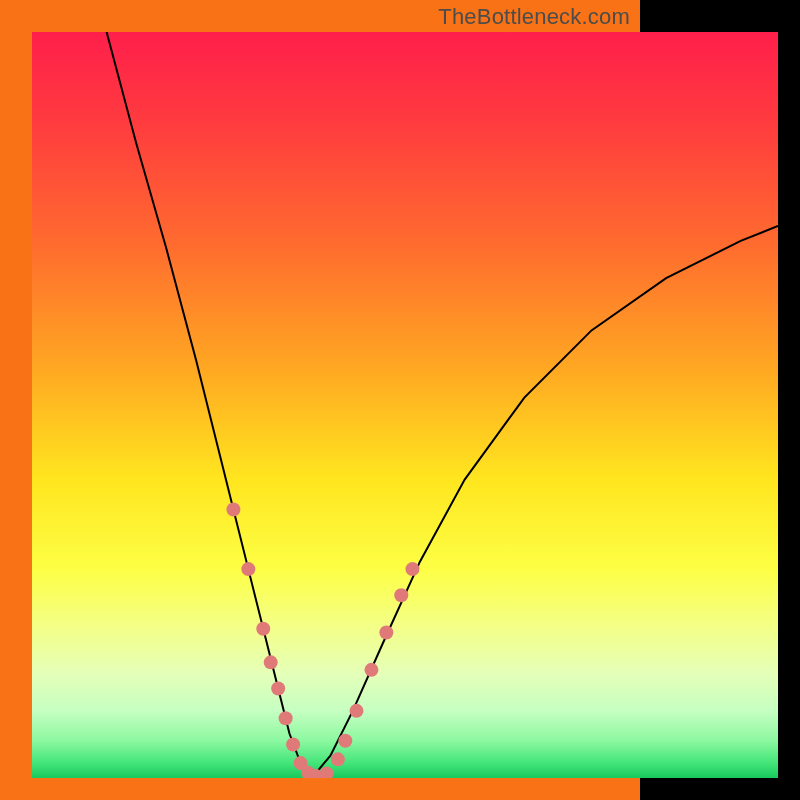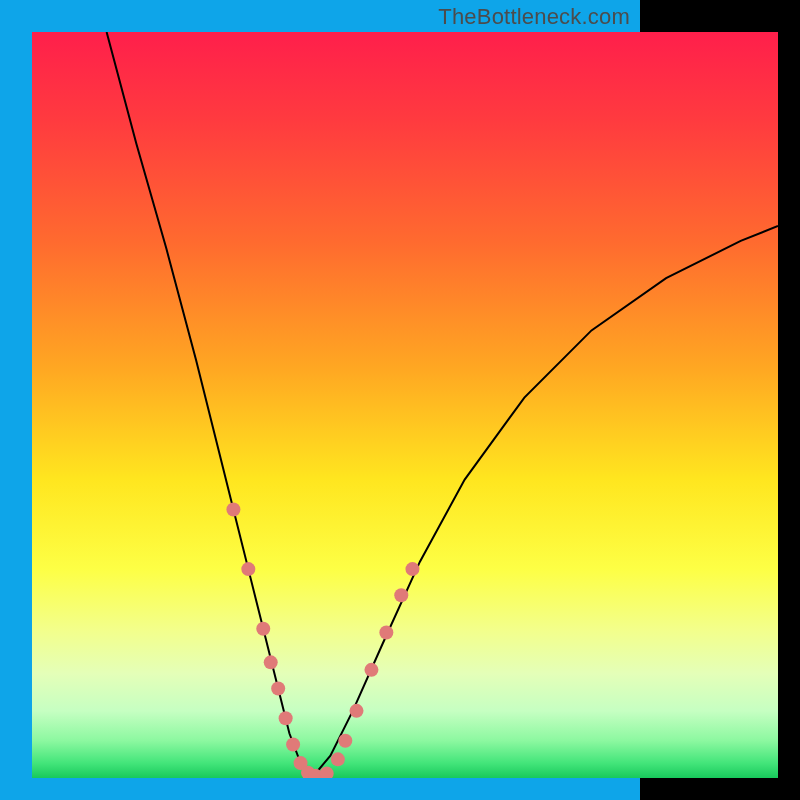--- a/index.html
+++ b/index.html
@@ -9,21 +9,21 @@
     height: 800px;
     background: #000;
     overflow: hidden;
   }
   .frame {
     position: absolute;
     left: 0;
     top: 0;
     width: 640px;
     height: 800px;
-    background: #0ea5e9;
+    background: #f97316;
   }
   .plot {
     position: absolute;
     left: 32px;
     top: 32px;
     width: 746px;
     height: 746px;
     overflow: hidden;
   }
   .watermark {

